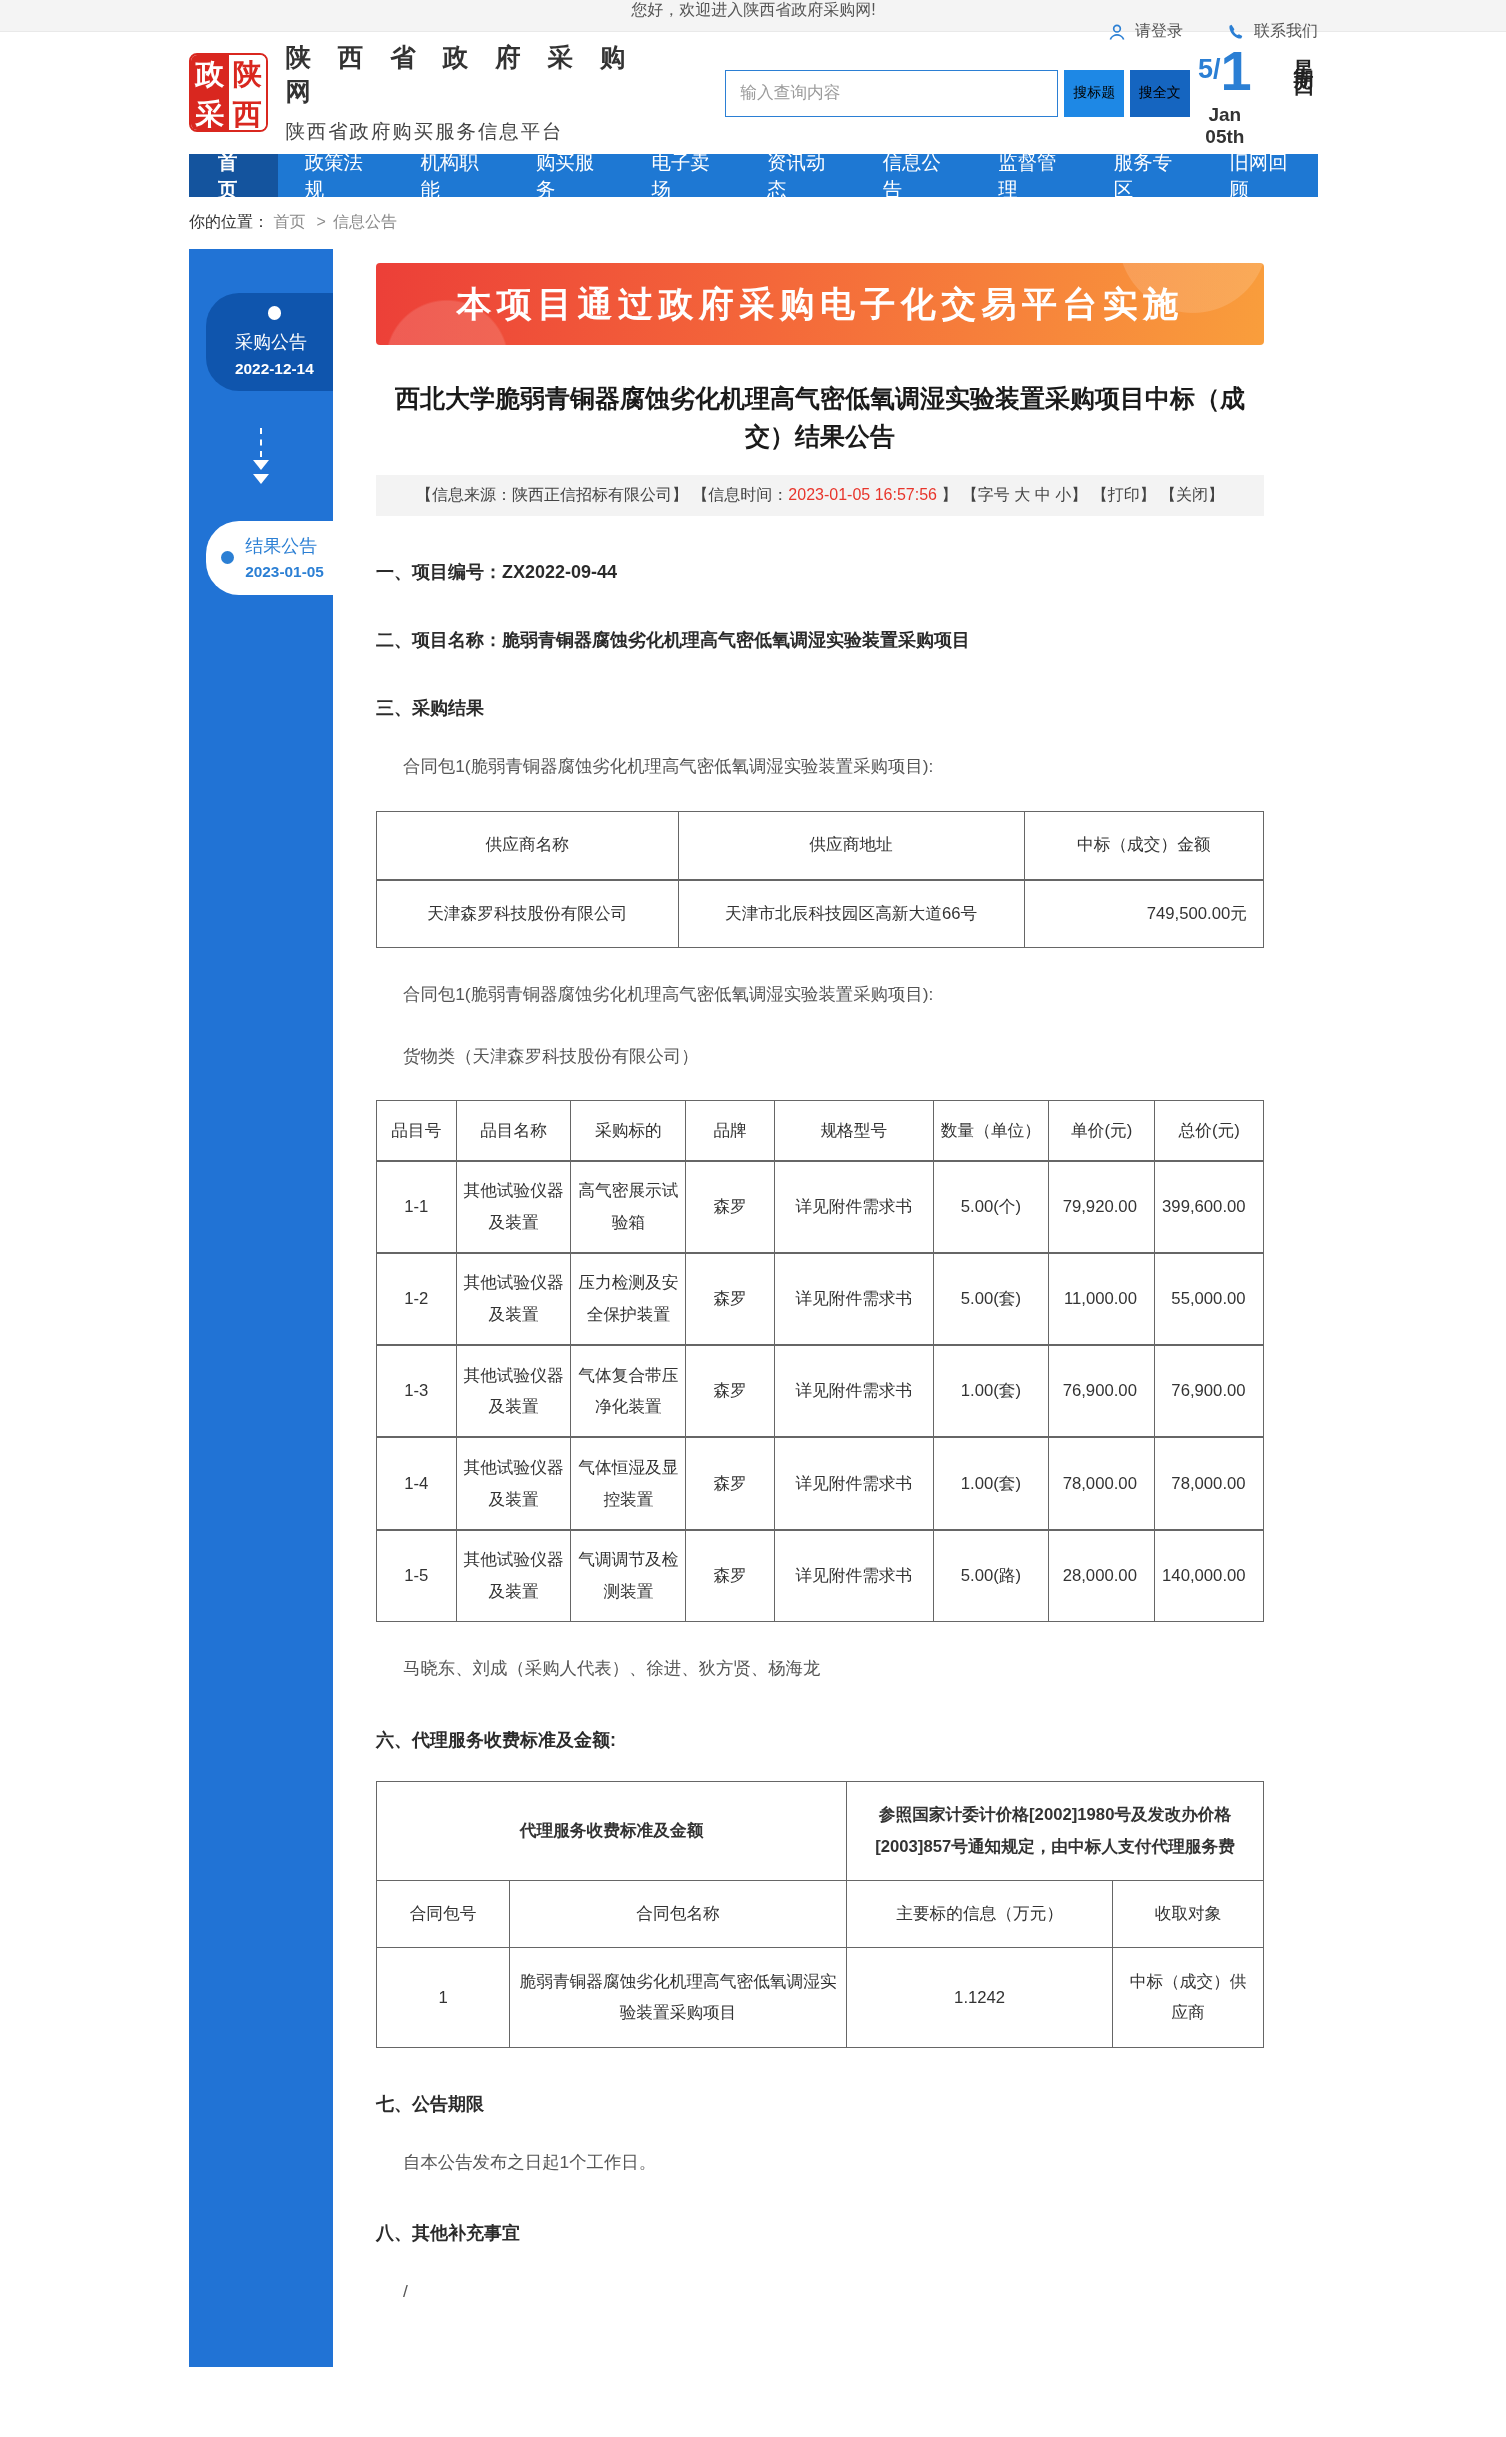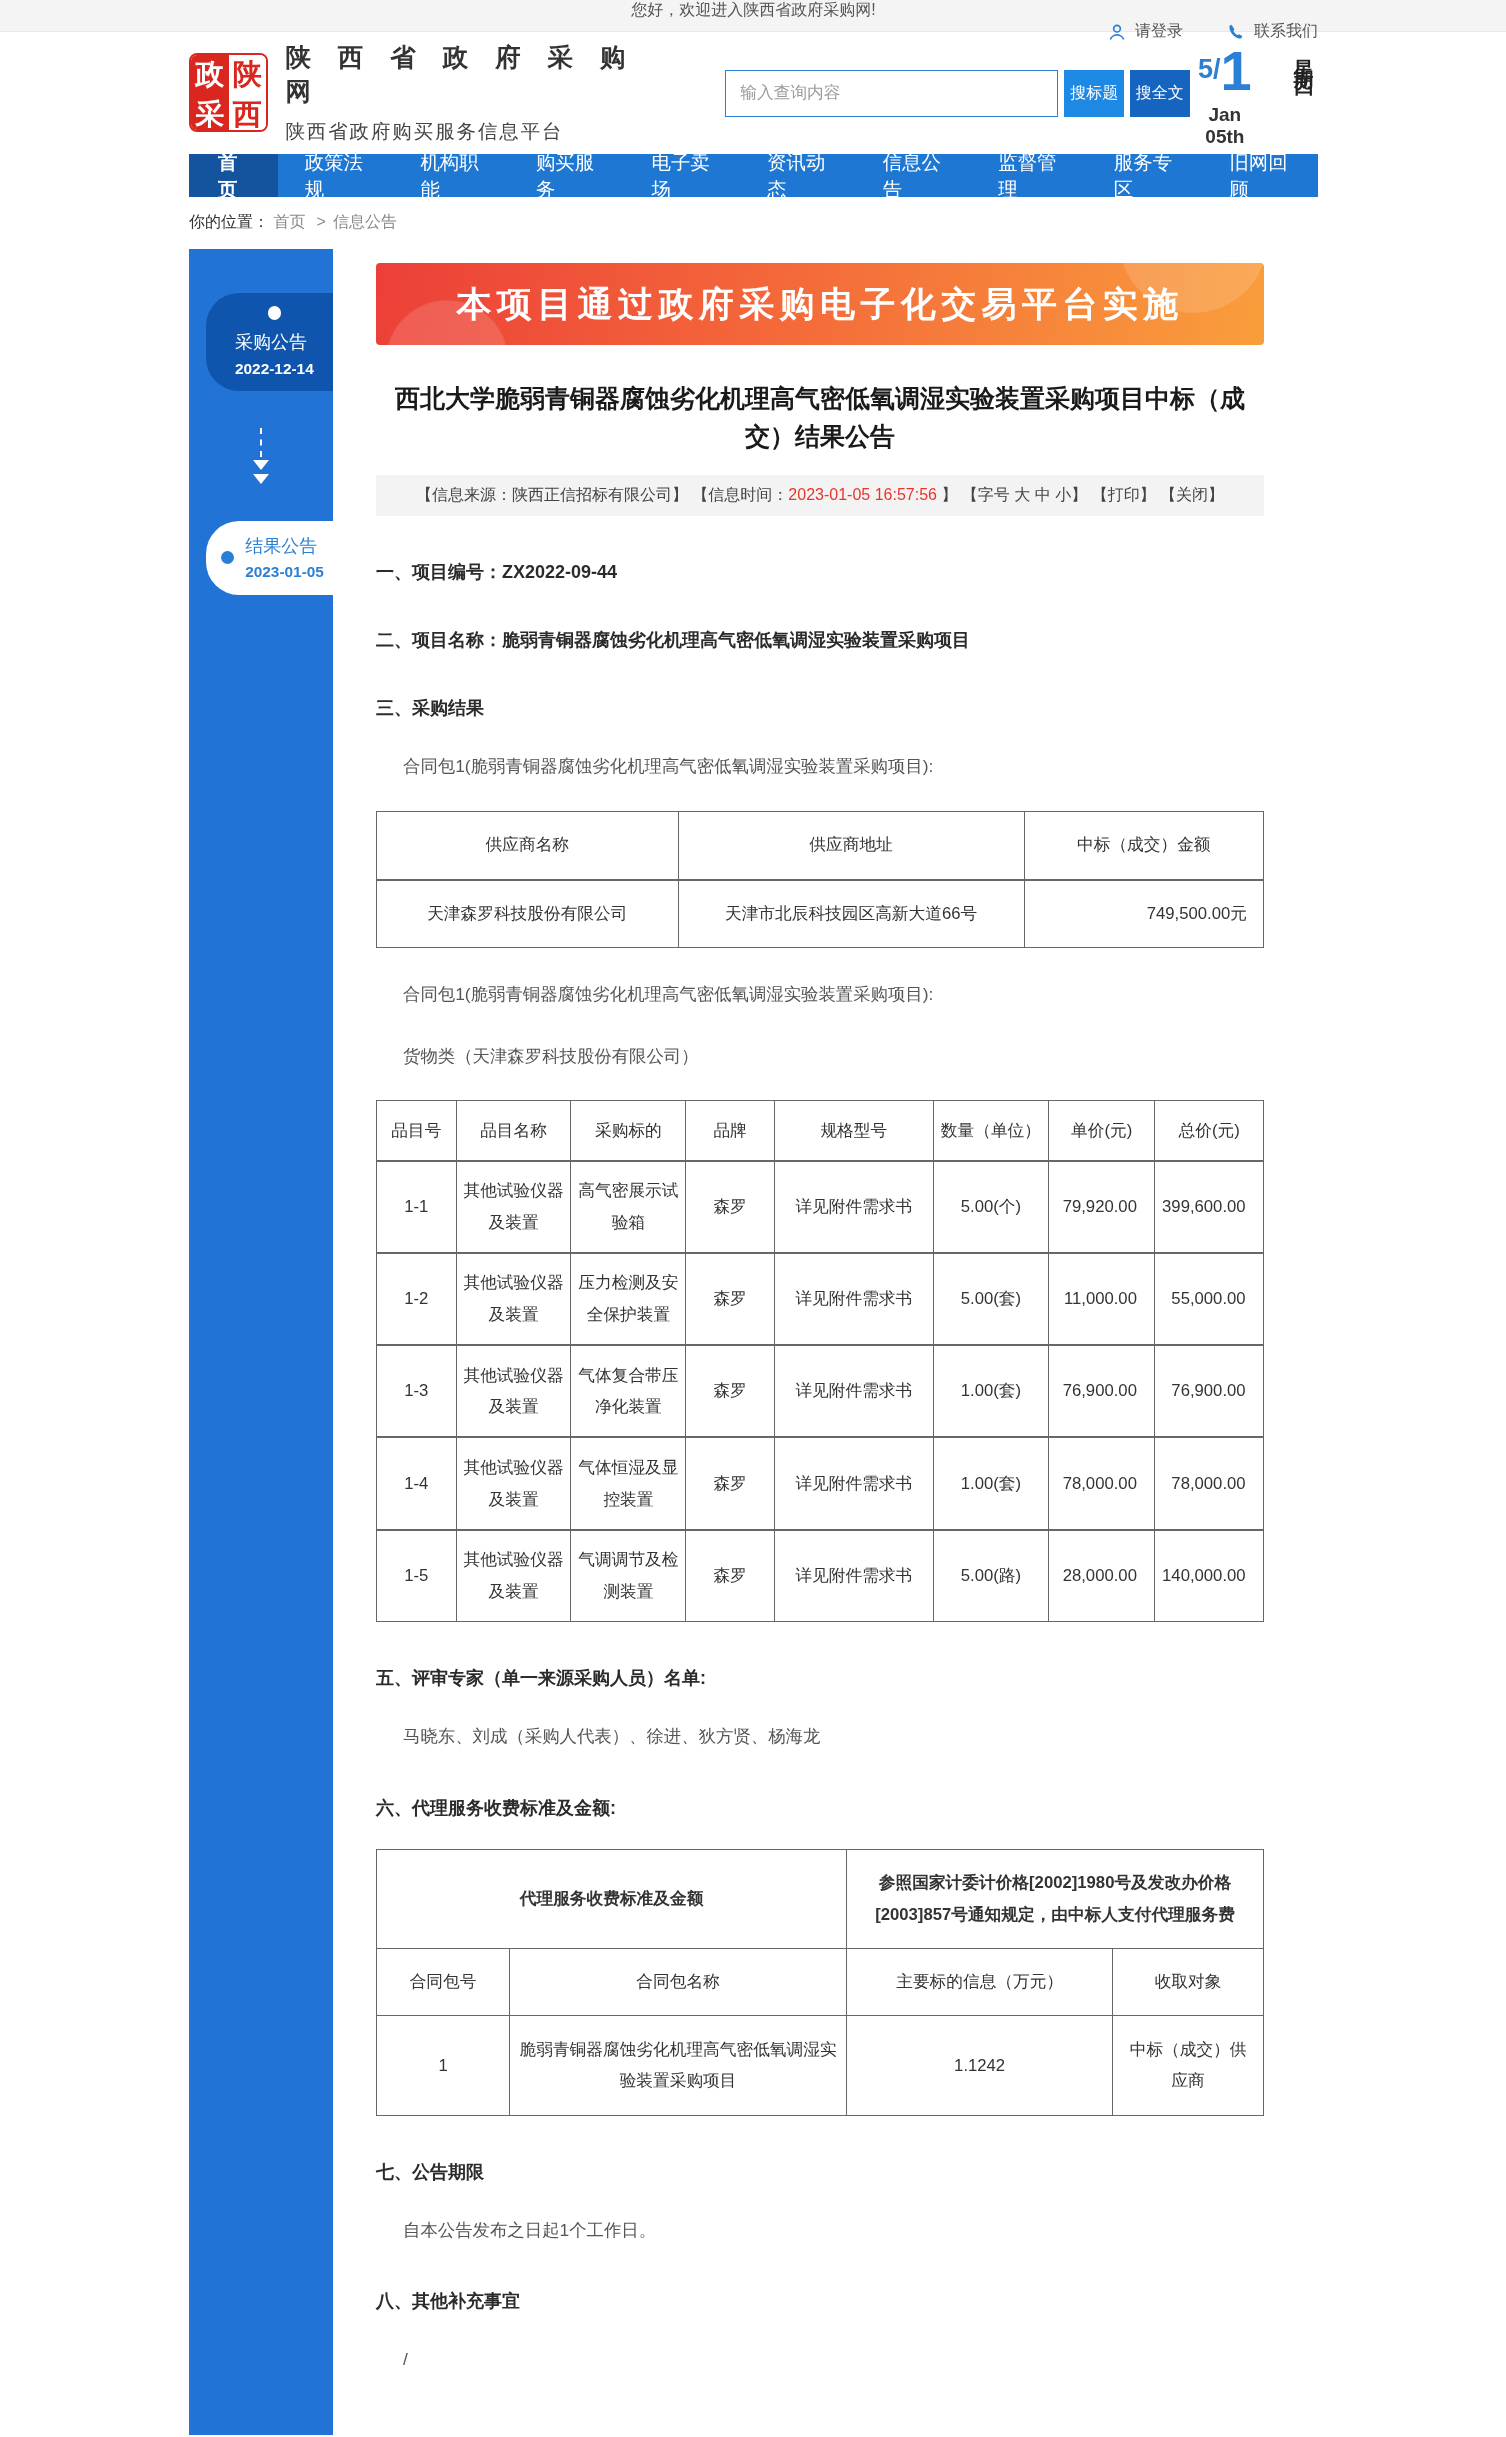--- a/index.html
+++ b/index.html
@@ -20,21 +20,21 @@
   .seal { width: 79px; height: 79px; border: 2.7px solid #d9271f; border-radius: 8px; overflow: hidden;
           display: grid; grid-template-columns: 1fr 1fr; grid-template-rows: 1fr 1fr; background:#fff; flex: none; }
   .seal span { display: flex; align-items: center; justify-content: center; font-size: 29px; font-weight: bold; }
   .seal .r { background: #d9271f; color: #fff; }
   .seal .w { background: #fff; color: #d9271f; }
   .brand-text .t1 { font-size: 25.4px; font-weight: bold; color: #333; letter-spacing: 10px; }
   .brand-text .t2 { font-size: 19.4px; color: #444; letter-spacing: 2px; margin-top: 9.4px; }
   .search-wrap { margin-left: 62px; display: flex; align-items: stretch; }
   .search-input { width: 333px; height: 47px; border: 1.3px solid #2b7fd4; font-size: 16.7px; padding: 0 14.7px; color: #333; outline: none; }
   .search-input::placeholder { color: #9a9a9a; }
-  .search-btn { width: 60px; height: 47px; border: none; color: #ffffff; font-size: 16px; cursor: pointer; }
+  .search-btn { width: 60px; height: 47px; border: none; color: #000000; font-size: 14px; cursor: pointer; }
   .btn-title { background: #1e88e5; margin-left: 6.7px; }
   .btn-full  { background: #1565c0; margin-left: 5.4px; }
   .date-widget { margin-left: auto; display: flex; align-items: center; gap: 31px; }
   .date-nums { text-align: center; }
   .date-nums .small { font-size: 27px; color: #2b7fd4; font-weight: bold; vertical-align: 12px; }
   .date-nums .big { font-size: 56px; color: #2b7fd4; font-weight: bold; }
   .date-en { font-size: 19px; font-weight: bold; color: #333; margin-top: 1.3px; text-align: center; }
   .weekday { writing-mode: vertical-rl; text-orientation: upright; font-size: 20px; font-weight: bold;
              color: #222; letter-spacing: 9.4px; height: 100px; }
 
@@ -320,21 +320,20 @@
             <td>气调调节及检测装置</td>
             <td>森罗</td>
             <td>详见附件需求书</td>
             <td>5.00(路)</td>
             <td>28,000.00</td>
             <td>140,000.00</td>
           </tr>
         </tbody>
     </table>
 
-    <h2 class="sec-h">五、评审专家（单一来源采购人员）名单:</h2>
     <p class="para">马晓东、刘成（采购人代表）、徐进、狄方贤、杨海龙</p>
 
     <h2 class="sec-h">六、代理服务收费标准及金额:</h2>
 
     <table class="doc-table">
       <tbody>
         <tr>
           <td colspan="2" class="bold" style="width:53%">代理服务收费标准及金额</td>
           <td colspan="2" class="bold">参照国家计委计价格[2002]1980号及发改办价格[2003]857号通知规定，由中标人支付代理服务费</td>
         </tr>

